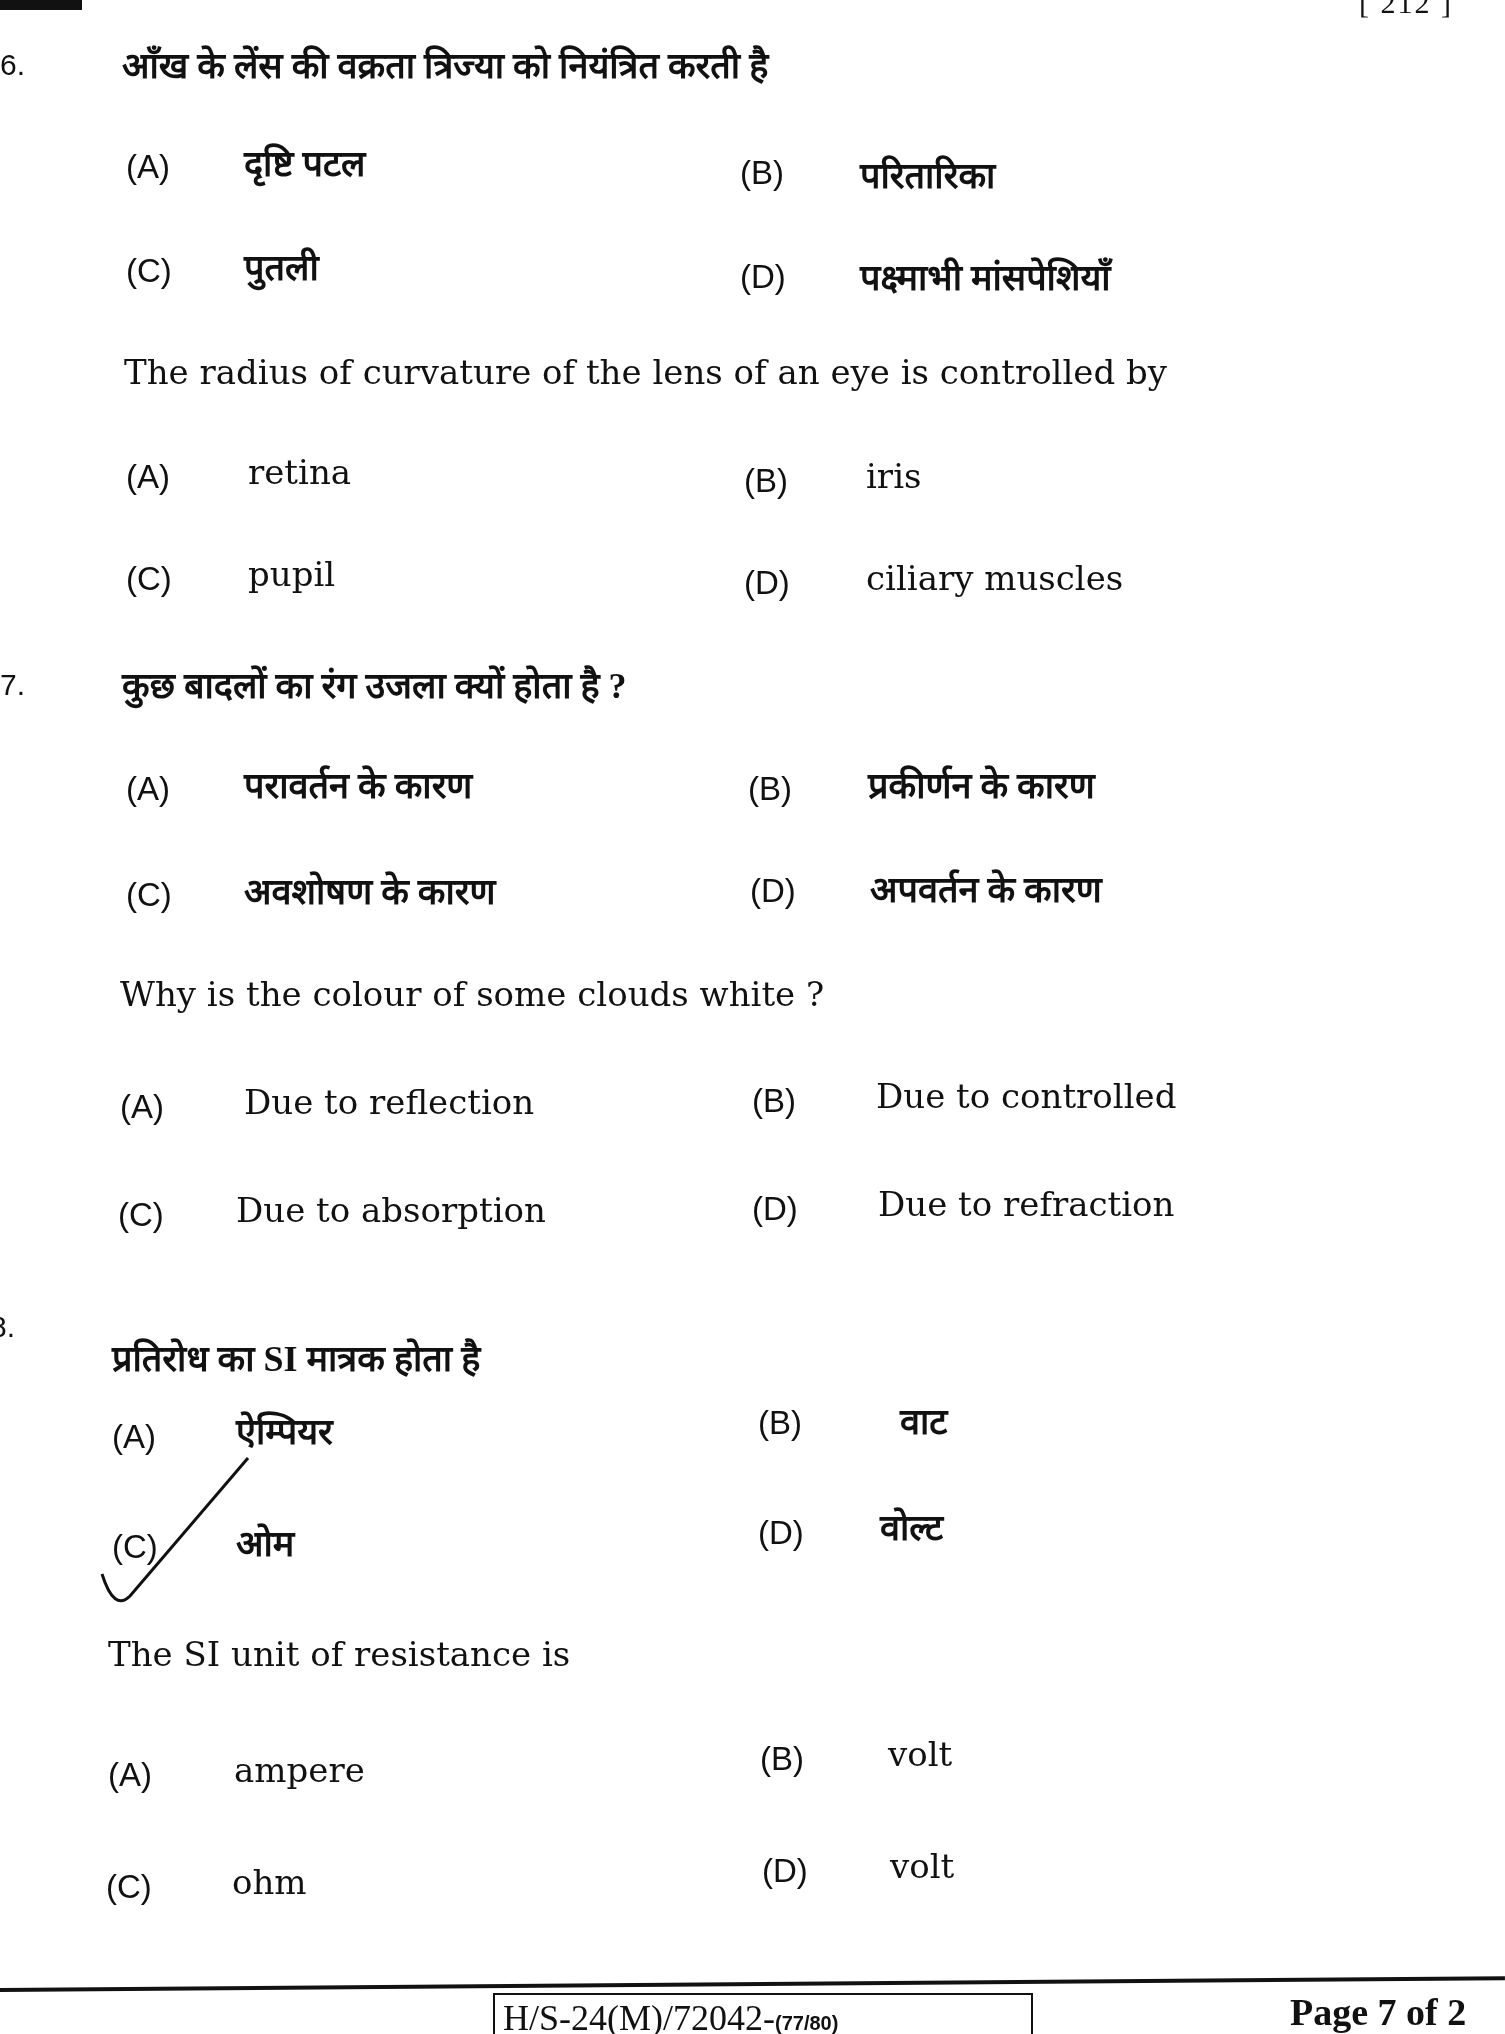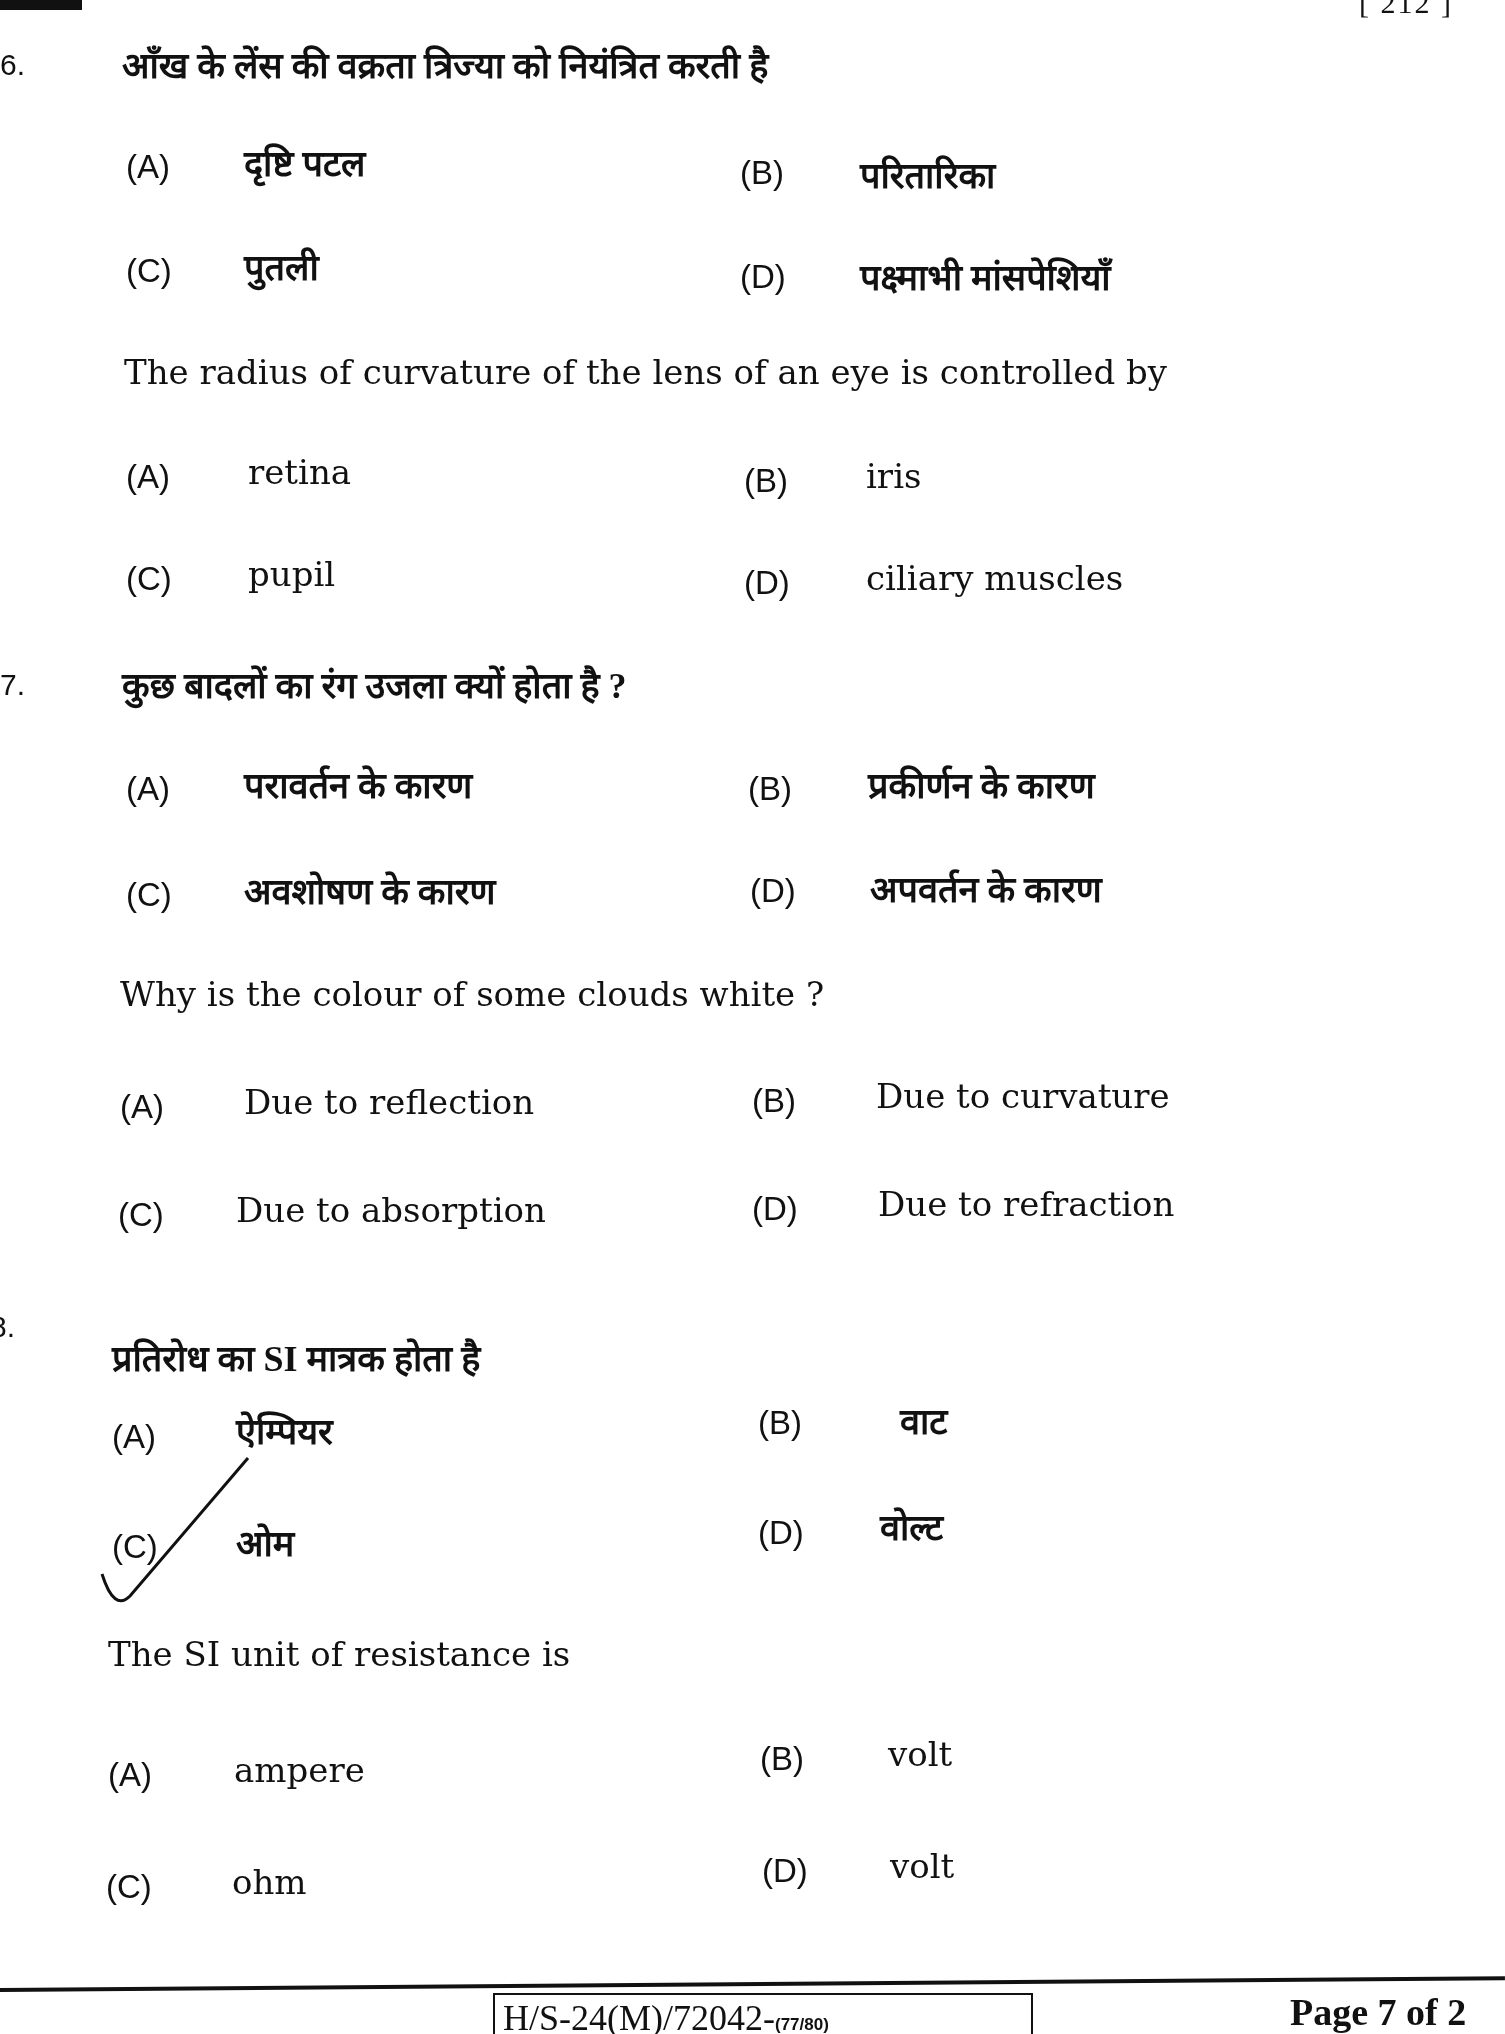--- a/index.html
+++ b/index.html
@@ -15,21 +15,21 @@
   .line { position:absolute; white-space:nowrap; }
   .opt-label { position:absolute; font-family:"Liberation Sans", sans-serif; font-size:33px; }
   .opt-text { position:absolute; white-space:nowrap;text-align:right; }
   .tick { position:absolute; left:100px; top:1452px; width:160px; height:160px; pointer-events:none; }
   .footer-rule { position:absolute; left:0; top:1988px; width:1505px; height:4px; background:#111; transform:rotate(-0.45deg); transform-origin:left; }
   .footer-box {
     position:absolute; left:493px; top:1993px; width:540px; height:46px;
     border:2px solid #111; border-bottom:none; box-sizing:border-box;
     font-family:"Liberation Serif", serif; font-size:36px; padding:2px 8px; white-space:nowrap;
   }
-  .footer-box small { font-size:17px; font-weight:bold; font-family:"Liberation Sans", sans-serif;margin-top:42px; }
+  .footer-box small { font-size:20px; font-weight:bold; font-family:"Liberation Sans", sans-serif;margin-top:42px; }
   .footer-page { position:absolute; left:1290px; top:1990px; font-family:"Liberation Serif", serif; font-size:38px; font-weight:bold; white-space:nowrap; }
 </style>
 </head>
 <body>
 
 <div class="corner-mark"></div>
 <div class="page-code">[ 212 ]</div>
 
 <div class="qnum" style="left:0;top:48px">6.</div>
 <div class="line hindi" style="left:122px;top:40px">आँख के लेंस की वक्रता त्रिज्या को नियंत्रित करती है</div>
@@ -62,21 +62,21 @@
 <div class="opt-text hindi" style="left:868px;top:760px">प्रकीर्णन के कारण</div>
 <div class="opt-label" style="left:126px;top:876px">(C)</div>
 <div class="opt-text hindi" style="left:244px;top:866px">अवशोषण के कारण</div>
 <div class="opt-label" style="left:750px;top:872px">(D)</div>
 <div class="opt-text hindi" style="left:870px;top:864px">अपवर्तन के कारण</div>
 
 <div class="line eng" style="left:120px;top:974px">Why is the colour of some clouds white ?</div>
 <div class="opt-label" style="left:120px;top:1088px">(A)</div>
 <div class="opt-text eng" style="left:244px;top:1082px">Due to reflection</div>
 <div class="opt-label" style="left:752px;top:1082px">(B)</div>
-<div class="opt-text eng" style="left:876px;top:1076px">Due to curvature</div>
+<div class="opt-text eng" style="left:876px;top:1076px">Due to controlled</div>
 <div class="opt-label" style="left:118px;top:1196px">(C)</div>
 <div class="opt-text eng" style="left:236px;top:1190px">Due to absorption</div>
 <div class="opt-label" style="left:752px;top:1190px">(D)</div>
 <div class="opt-text eng" style="left:878px;top:1184px">Due to refraction</div>
 
 <div class="qnum" style="left:-10px;top:1310px">8.</div>
 <div class="line hindi" style="left:112px;top:1333px">प्रतिरोध का SI मात्रक होता है</div>
 
 <div class="opt-label" style="left:112px;top:1418px">(A)</div>
 <div class="opt-text hindi" style="left:236px;top:1406px">ऐम्पियर</div>

